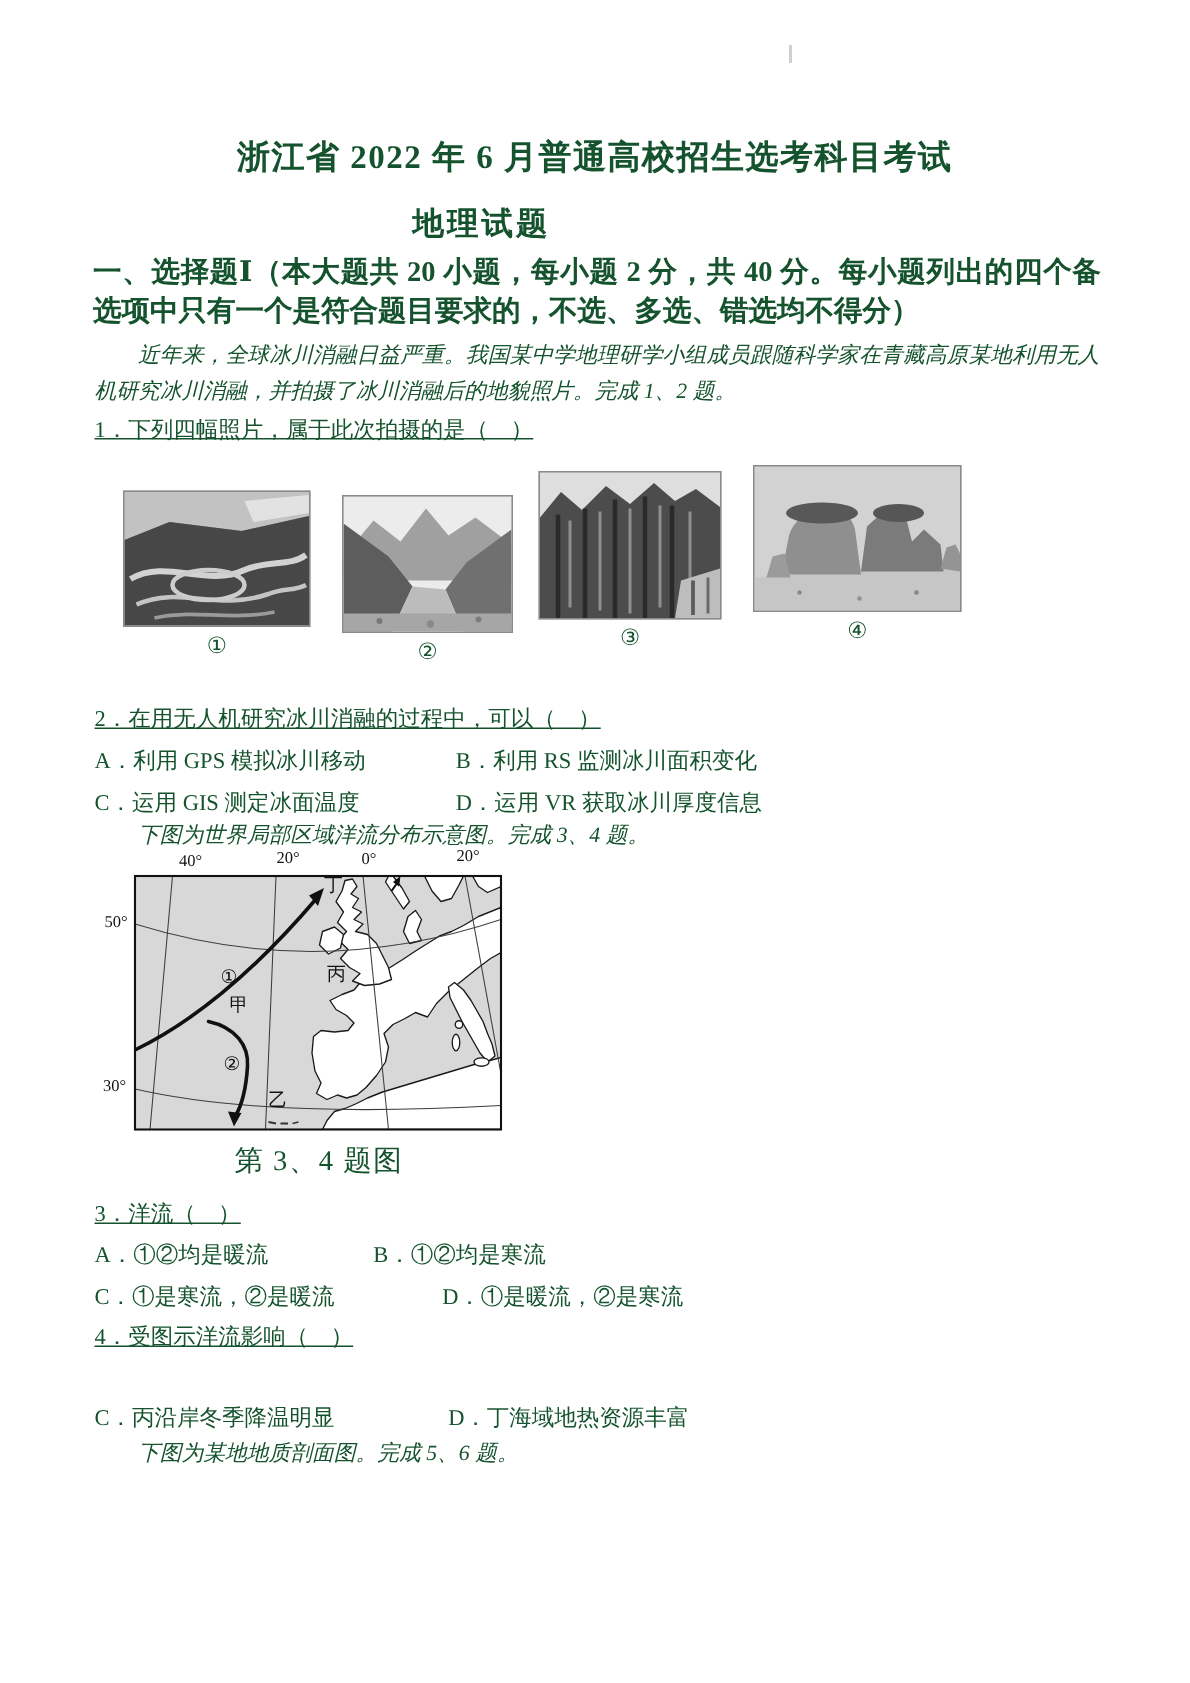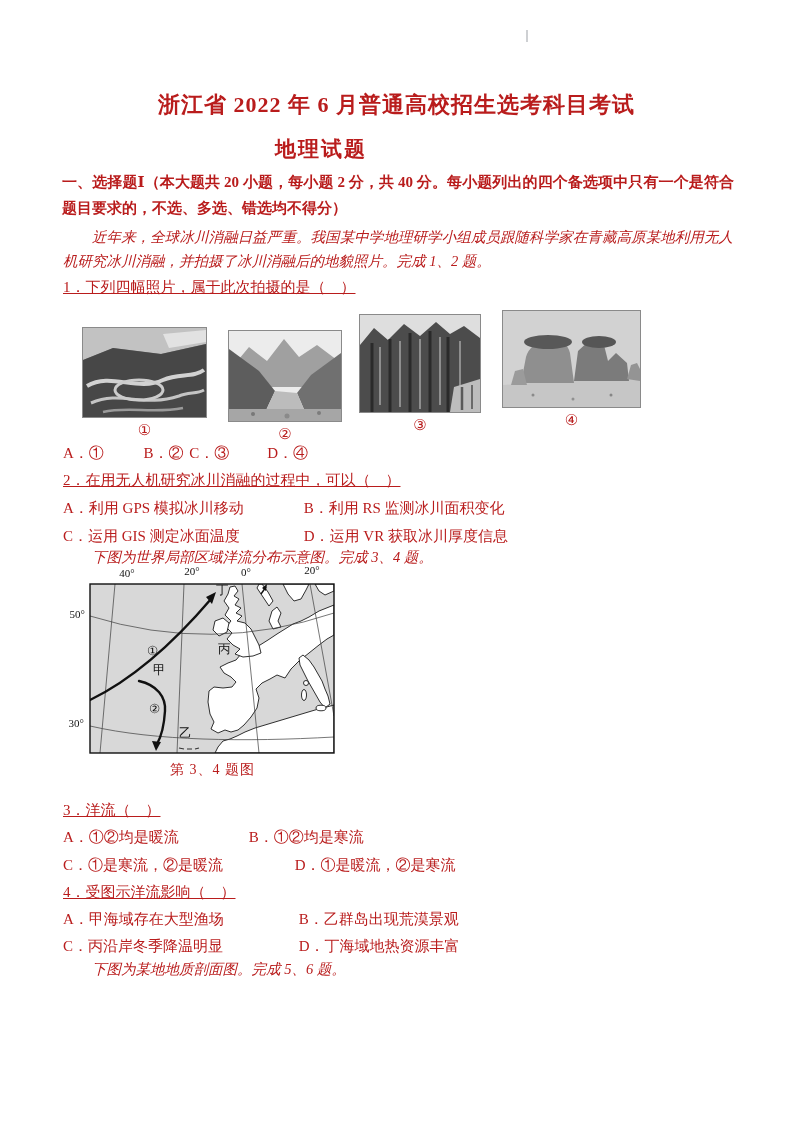--- a/index.html
+++ b/index.html
@@ -1,38 +1,38 @@
 <!DOCTYPE html>
 <html><head>
 <meta charset="utf-8">
 <style>
   html,body{margin:0;padding:0;background:#fff;}
   .page{position:relative;width:793px;height:1122px;background:#ffffff;overflow:hidden;
-        font-family:"Liberation Serif","DejaVu Serif",serif;color:#b91c1c;}
+        font-family:"Liberation Serif","DejaVu Serif",serif;color:#14532d;}
   .abs{position:absolute;}
   .artifact{position:absolute;left:526px;top:30px;width:2px;height:12px;background:#b9bcc0;opacity:.7;}
   .title{left:0;top:90px;width:793px;text-align:center;font-size:22px;font-weight:bold;letter-spacing:1px;}
   .subtitle{left:0;top:135px;width:642px;text-align:center;font-size:21px;font-weight:bold;letter-spacing:2px;}
-  .section-heading{left:62px;top:169px;width:672px;font-size:15px;font-weight:bold;line-height:26px;text-align:justify;}
+  .section-heading{left:62px;top:169px;width:672px;font-size:19px;font-weight:bold;line-height:26px;text-align:justify;}
   .passage{left:63px;width:670px;font-size:14.5px;font-style:italic;line-height:23.5px;text-indent:2em;text-align:justify;margin:0;}
   .stem{left:63px;width:680px;font-size:15px;line-height:20px;text-decoration:underline;}
   .optrow{left:63px;width:690px;font-size:15px;line-height:20px;white-space:nowrap;}
   .optrow .opt{display:inline-block;}
   .w237 .opt:first-child{width:237px;}
   .w182 .opt:first-child{width:182px;}
   .w228 .opt:first-child{width:228px;}
   .w232 .opt:first-child{width:232px;}
   .q1row .opt1{margin-left:36px;}
   .q1row .opt2{margin-left:2px;}
   .q1row .opt3{margin-left:34px;}
   figure{margin:0;position:absolute;text-align:center;}
   figure svg{display:block;border:1px solid #8a8a8a;background:#bbb;}
   figcaption{font-size:15px;margin-top:3px;}
   .mapwrap{left:65px;top:561px;width:285px;}
-  .map-caption{position:absolute;left:25px;top:200px;width:245px;text-align:center;font-size:14px;letter-spacing:1px;}
+  .map-caption{position:absolute;left:25px;top:200px;width:245px;text-align:center;font-size:19px;letter-spacing:1px;}
   svg text{font-family:"Liberation Serif","DejaVu Serif",serif;}
 </style>
 </head>
 <body>
 
 <div class="page">
 
   <div class="artifact"></div>
 
   <div class="abs title">浙江省 2022 年 6 月普通高校招生选考科目考试</div>
@@ -107,26 +107,20 @@
       <ellipse cx="96" cy="31" rx="17" ry="6" fill="#565656"></ellipse>
       <polygon points="8,74 12,60 20,58 24,74" fill="#9b9b9b"></polygon>
       <polygon points="124,68 128,54 134,52 137,58 137,70" fill="#949494"></polygon>
       <circle cx="30" cy="84" r="1.5" fill="#8a8a8a"></circle>
         <circle cx="70" cy="88" r="1.5" fill="#909090"></circle>
       <circle cx="108" cy="84" r="1.5" fill="#868686"></circle>
     </svg>
     <figcaption>④</figcaption>
   </figure>
 
-  <div class="abs optrow q1row" style="top:443px">
-    <span class="opt">A．①</span>
-    <span class="opt opt1">B．②</span>
-    <span class="opt opt2">C．③</span>
-    <span class="opt opt3">D．④</span>
-  </div>
 
   <div class="abs stem" style="top:470px">2．在用无人机研究冰川消融的过程中，可以（　）</div>
   <div class="abs optrow w237" style="top:498px">
     <span class="opt">A．利用 GPS 模拟冰川移动</span>
     <span class="opt">B．利用 RS 监测冰川面积变化</span>
   </div>
   <div class="abs optrow w237" style="top:526px">
     <span class="opt">C．运用 GIS 测定冰面温度</span>
     <span class="opt">D．运用 VR 获取冰川厚度信息</span>
   </div>
@@ -216,24 +210,20 @@
   <div class="abs optrow w228" style="top:855px">
     <span class="opt">C．①是寒流，②是暖流</span>
     <span class="opt">D．①是暖流，②是寒流</span>
   </div>
   <div class="abs optrow w182" style="top:827px">
     <span class="opt">A．①②均是暖流</span>
     <span class="opt">B．①②均是寒流</span>
   </div>
 
   <div class="abs stem" style="top:882px">4．受图示洋流影响（　）</div>
-  <div class="abs optrow w232" style="top:909px">
-    <span class="opt">A．甲海域存在大型渔场</span>
-    <span class="opt">B．乙群岛出现荒漠景观</span>
-  </div>
   <div class="abs optrow w232" style="top:936px">
     <span class="opt">C．丙沿岸冬季降温明显</span>
     <span class="opt">D．丁海域地热资源丰富</span>
   </div>
 
   <p class="abs passage" style="top:958px">下图为某地地质剖面图。完成 5、6 题。</p>
 
 </div>
 
 </body></html>

